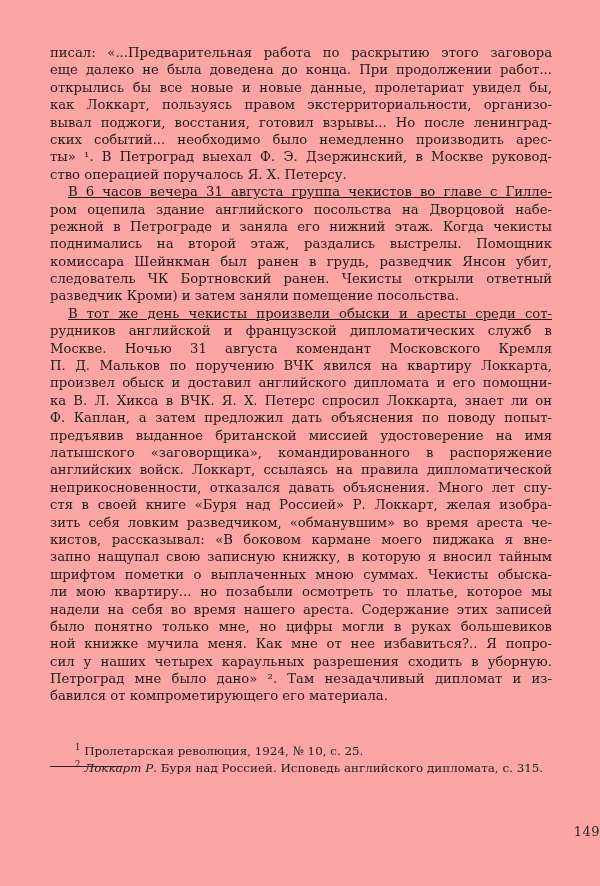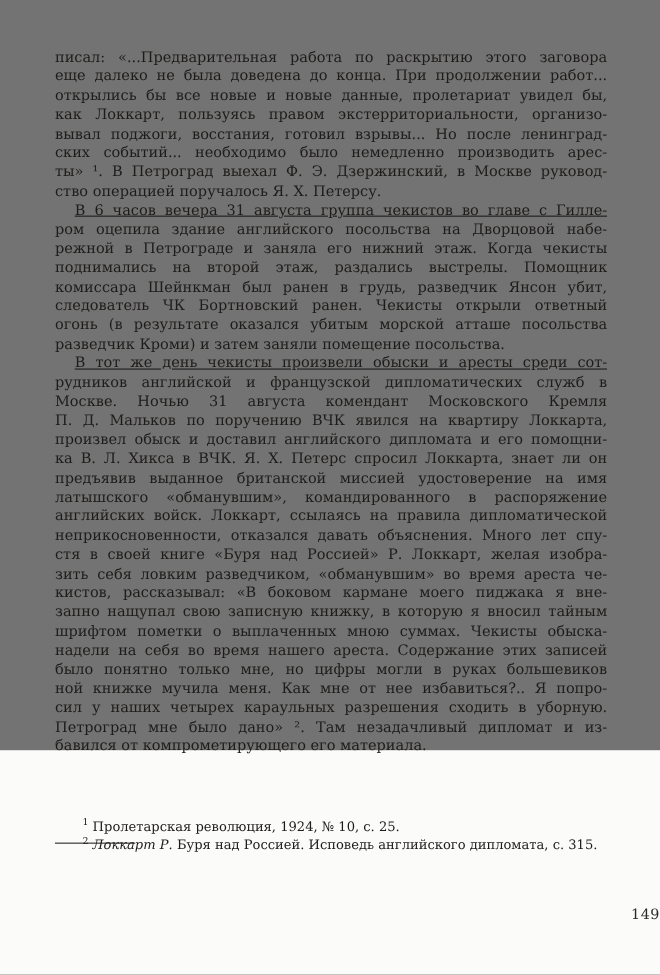--- a/index.html
+++ b/index.html
@@ -3,22 +3,22 @@
 <meta charset="utf-8">
 <style>
   html, body { margin: 0; padding: 0; }
   body {
     width: 600px; height: 886px;
     background: #fbfbf9;
     overflow: hidden;
   }
   .page {
     position: relative;
-    width: 600px; height: 682px;
-    background: #737373;
+    width: 600px; height: 886px;
+    background: #fca5a5;
     color: #1e1c1a;
     font-family: "DejaVu Serif", "Liberation Serif", serif;
   }
   .text-block {
     position: absolute;
     left: 50px; top: 44px;
     width: 502px;
   }
   .line {
     font-size: 13.2px;
@@ -77,37 +77,38 @@
       <div class="line">вывал поджоги, восстания, готовил взрывы... Но после ленинград-</div>
       <div class="line">ских событий... необходимо было немедленно производить арес-</div>
       <div class="line">ты» ¹. В Петроград выехал Ф. Э. Дзержинский, в Москве руковод-</div>
       <div class="line para-end">ство операцией поручалось Я. Х. Петерсу.</div>
       <div class="line indent">В 6 часов вечера 31 августа группа чекистов во главе с Гилле-</div>
       <div class="line">ром оцепила здание английского посольства на Дворцовой набе-</div>
       <div class="line">режной в Петрограде и заняла его нижний этаж. Когда чекисты</div>
       <div class="line">поднимались на второй этаж, раздались выстрелы. Помощник</div>
       <div class="line">комиссара Шейнкман был ранен в грудь, разведчик Янсон убит,</div>
       <div class="line">следователь ЧК Бортновский ранен. Чекисты открыли ответный</div>
-      <div class="line">огонь (в результате оказался убитым морской атташе посольства</div>
       <div class="line para-end">разведчик Кроми) и затем заняли помещение посольства.</div>
       <div class="line indent">В тот же день чекисты произвели обыски и аресты среди сот-</div>
       <div class="line">рудников английской и французской дипломатических служб в</div>
       <div class="line">Москве. Ночью 31 августа комендант Московского Кремля</div>
       <div class="line">П. Д. Мальков по поручению ВЧК явился на квартиру Локкарта,</div>
       <div class="line">произвел обыск и доставил английского дипломата и его помощни-</div>
       <div class="line">ка В. Л. Хикса в ВЧК. Я. Х. Петерс спросил Локкарта, знает ли он</div>
+      <div class="line">Ф. Каплан, а затем предложил дать объяснения по поводу попыт-</div>
       <div class="line">предъявив выданное британской миссией удостоверение на имя</div>
-      <div class="line">латышского «обманувшим», командированного в распоряжение</div>
+      <div class="line">латышского «заговорщика», командированного в распоряжение</div>
       <div class="line">английских войск. Локкарт, ссылаясь на правила дипломатической</div>
       <div class="line">неприкосновенности, отказался давать объяснения. Много лет спу-</div>
       <div class="line">стя в своей книге «Буря над Россией» Р. Локкарт, желая изобра-</div>
       <div class="line">зить себя ловким разведчиком, «обманувшим» во время ареста че-</div>
       <div class="line">кистов, рассказывал: «В боковом кармане моего пиджака я вне-</div>
       <div class="line">запно нащупал свою записную книжку, в которую я вносил тайным</div>
       <div class="line">шрифтом пометки о выплаченных мною суммах. Чекисты обыска-</div>
+      <div class="line">ли мою квартиру... но позабыли осмотреть то платье, которое мы</div>
       <div class="line">надели на себя во время нашего ареста. Содержание этих записей</div>
       <div class="line">было понятно только мне, но цифры могли в руках большевиков</div>
       <div class="line">ной книжке мучила меня. Как мне от нее избавиться?.. Я попро-</div>
       <div class="line">сил у наших четырех караульных разрешения сходить в уборную.</div>
       <div class="line">Петроград мне было дано» ². Там незадачливый дипломат и из-</div>
       <div class="line para-end">бавился от компрометирующего его материала.</div>
     </main>
 
   <div class="footnote-rule"></div>
 

